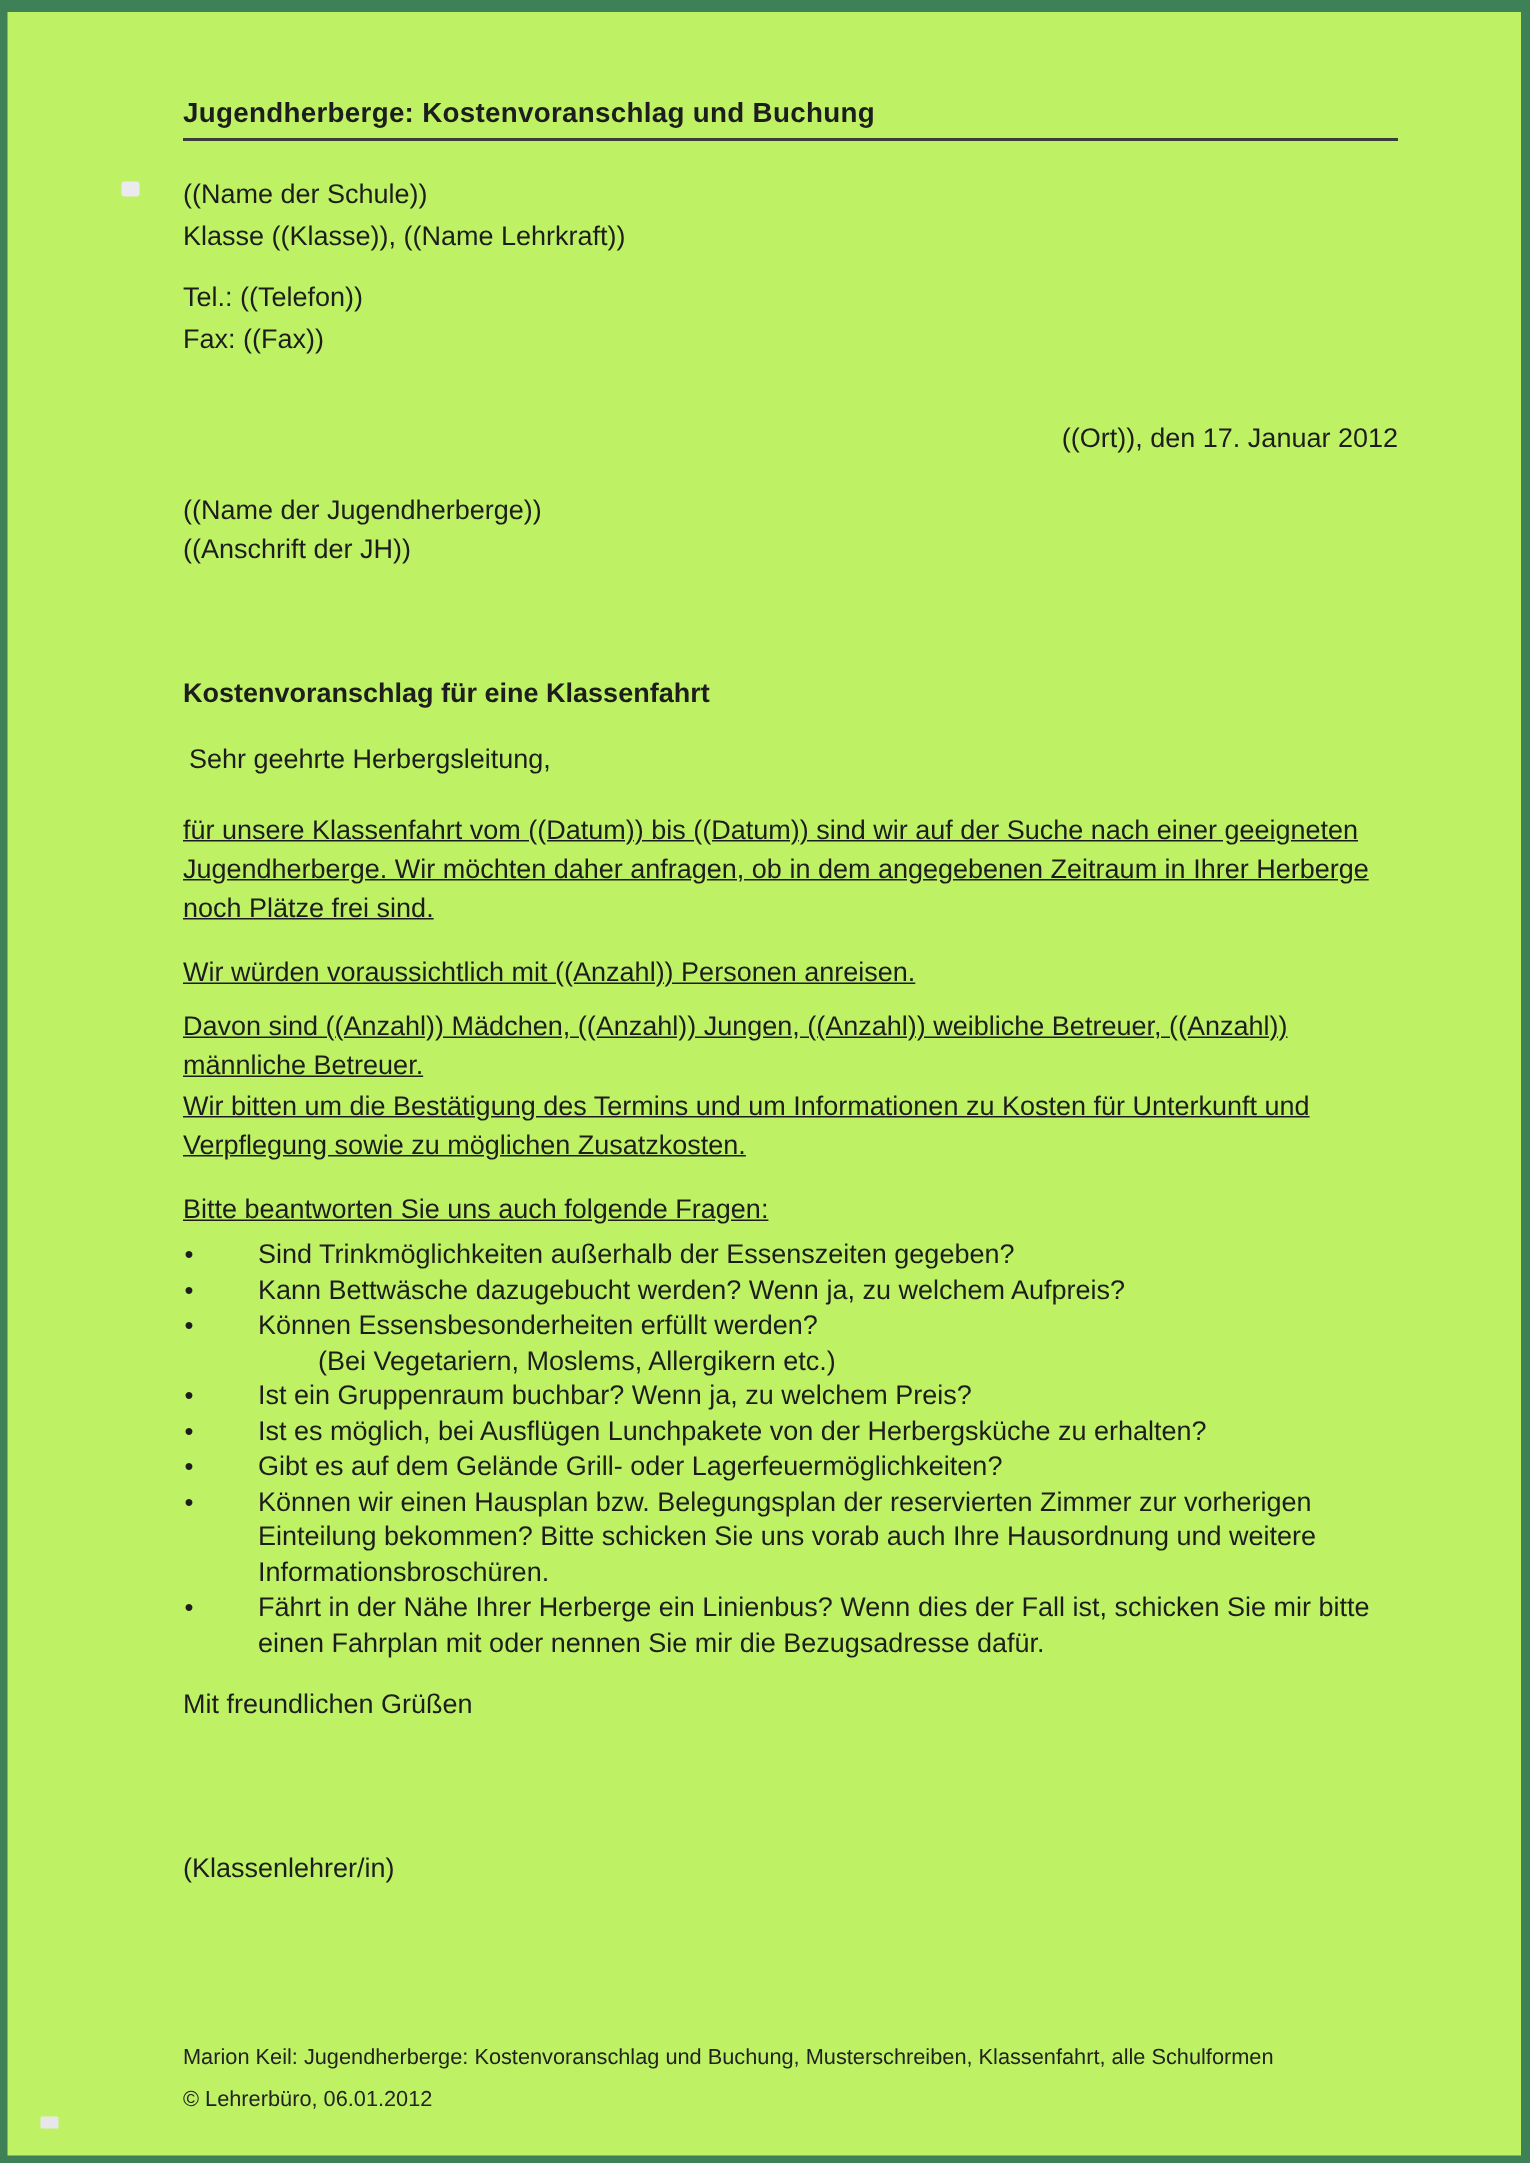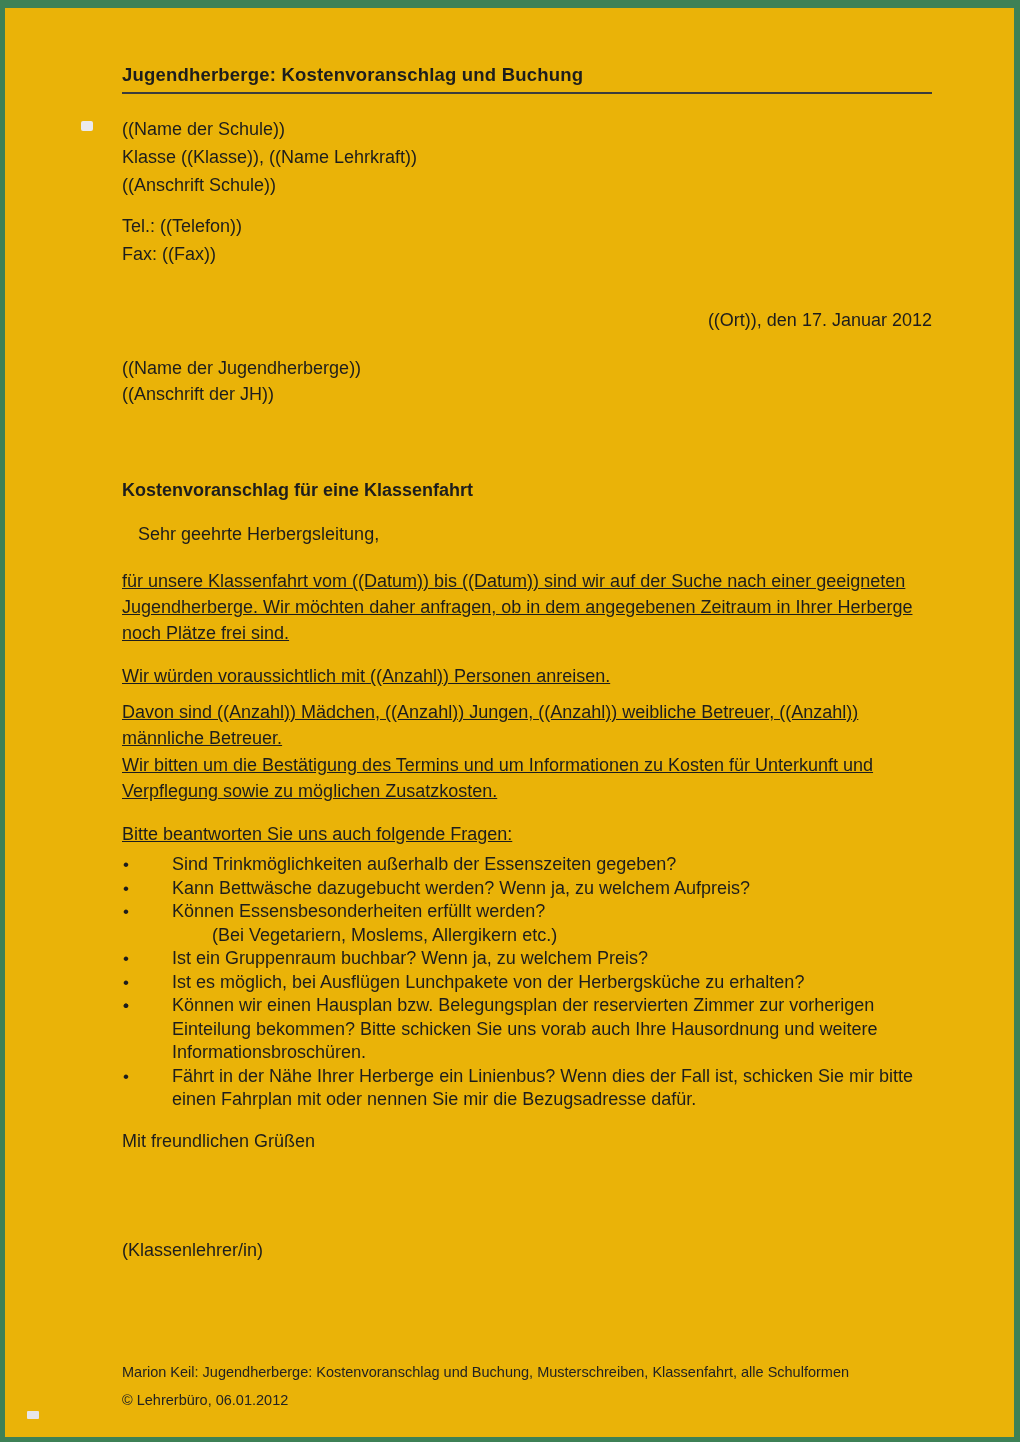--- a/index.html
+++ b/index.html
@@ -5,21 +5,21 @@
   html, body {
     margin: 0;
     padding: 0;
     background: #3e8156;
   }
   .page-frame {
     position: relative;
     box-sizing: border-box;
     width: 1020px;
     height: 1442px;
-    background: #eab308;
+    background: #bef264;
     border-style: solid;
     border-color: #3e8156;
     border-width: 8px 6px 5px 5px;
     overflow: hidden;
     font-family: "Liberation Sans", "DejaVu Sans", sans-serif;
     color: #1d1d1d;
   }
   .content {
     margin-left: 117px;
     width: 810px;
@@ -35,21 +35,21 @@
     padding-bottom: 7px;
     border-bottom: 2px solid #3c3c3c;
     letter-spacing: 0.2px;
   }
   .sender-block { margin-top: 21px; line-height: 28px; }
   .contact-block { margin-top: 13px; line-height: 28px; }
   .date-line { margin-top: 39px; text-align: right; }
   .recipient-name { margin-top: 22px; }
   .recipient-address { margin-top: 0; }
   .subject-line { margin-top: 70px; font-weight: bold; }
-  .salutation { margin: 18px 0 0 16px; }
+  .salutation { margin: 18px 0 0 4px; }
   .para { margin: 0; text-decoration: underline; }
   .para-1 { margin-top: 21px; }
   .para-2 { margin-top: 17px; }
   .para-3 { margin-top: 10px; }
   .para-4 { margin-top: 1px; }
   .para-5 { margin-top: 17px; }
   .bullet-list { margin-top: 6px; line-height: 23.5px; }
   .bullet-item { position: relative; padding-left: 50px; }
   .bullet-dot {
     position: absolute;
@@ -93,21 +93,20 @@
 
 <div class="page-frame">
 
   <div class="content">
 
     <h1 class="letter-title">Jugendherberge: Kostenvoranschlag und Buchung</h1>
 
     <div class="sender-block">
       <div>((Name der Schule))</div>
       <div>Klasse ((Klasse)), ((Name Lehrkraft))</div>
-      <div>((Anschrift Schule))</div>
     </div>
 
     <div class="contact-block">
       <div>Tel.: ((Telefon))</div>
       <div>Fax: ((Fax))</div>
     </div>
 
     <div class="date-line">((Ort)), den 17. Januar 2012</div>
 
     <div class="recipient-name">((Name der Jugendherberge))</div>
@@ -140,20 +139,21 @@
       <div class="bullet-item">
         <span class="bullet-dot">•</span>
         <span>Ist ein Gruppenraum buchbar? Wenn ja, zu welchem Preis?</span>
       </div>
       <div class="bullet-item">
         <span class="bullet-dot">•</span>
         <span>Ist es möglich, bei Ausflügen Lunchpakete von der Herbergsküche zu erhalten?</span>
       </div>
       <div class="bullet-item">
         <span class="bullet-dot">•</span>
+        <span>Gibt es auf dem Gelände Grill- oder Lagerfeuermöglichkeiten?</span>
       </div>
       <div class="bullet-item">
         <span class="bullet-dot">•</span>
         <span>Können wir einen Hausplan bzw. Belegungsplan der reservierten Zimmer zur vorherigen Einteilung bekommen? Bitte schicken Sie uns vorab auch Ihre Hausordnung und weitere Informationsbroschüren.</span>
       </div>
       <div class="bullet-item">
         <span class="bullet-dot">•</span>
         <span>Fährt in der Nähe Ihrer Herberge ein Linienbus? Wenn dies der Fall ist, schicken Sie mir bitte einen Fahrplan mit oder nennen Sie mir die Bezugsadresse dafür.</span>
       </div>
     </div>

